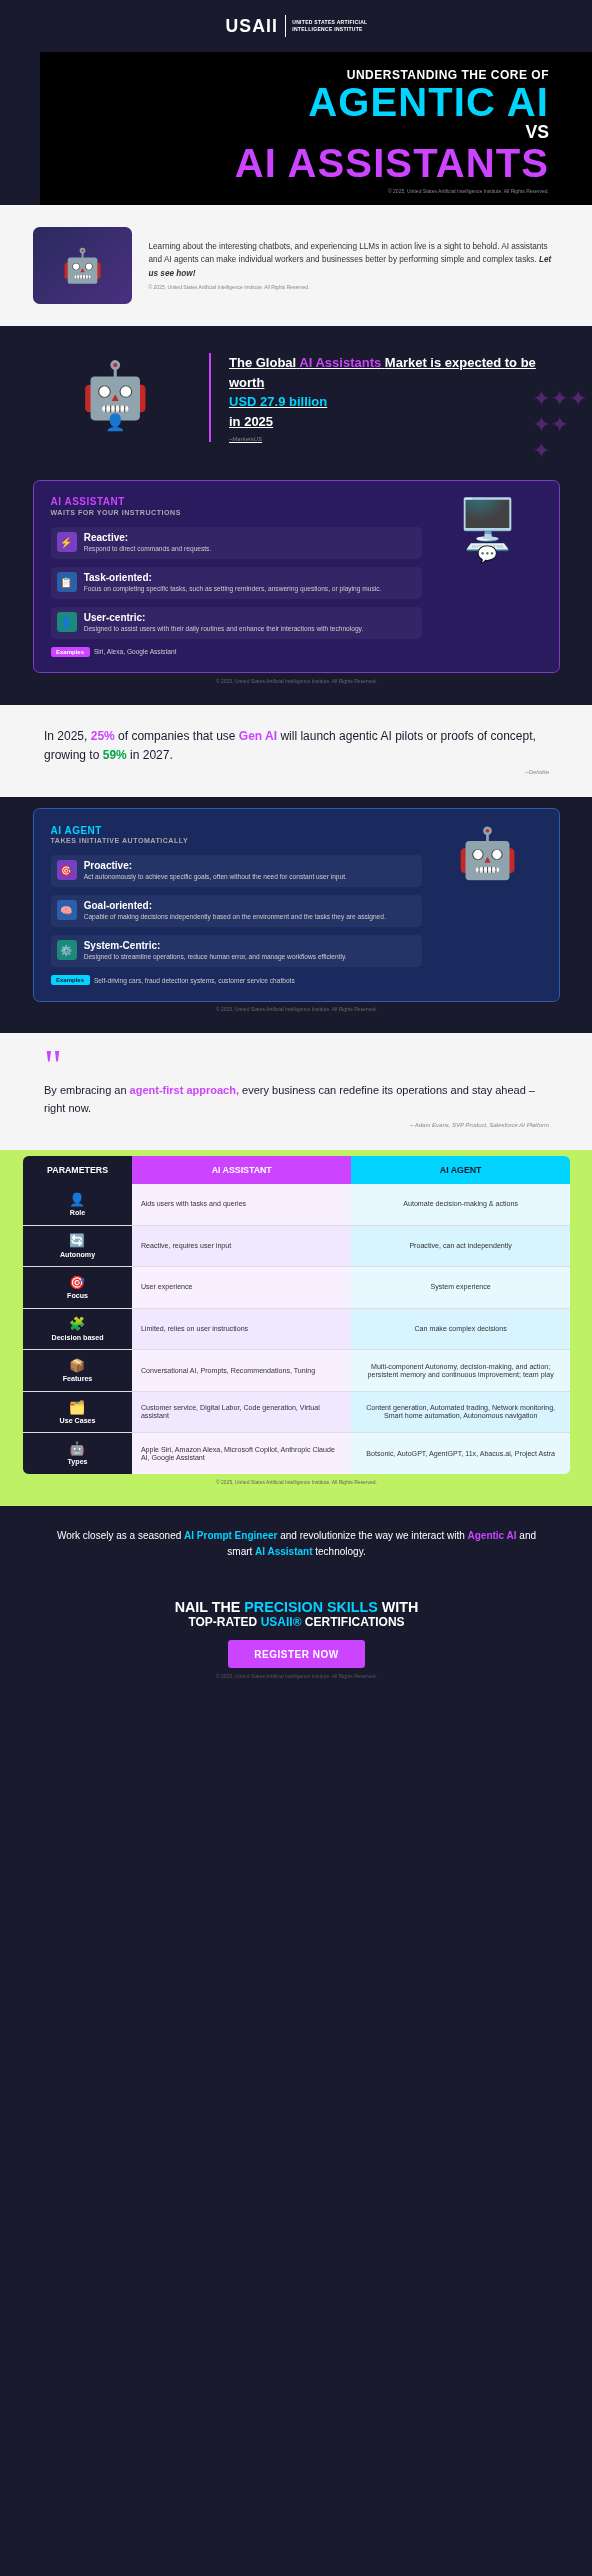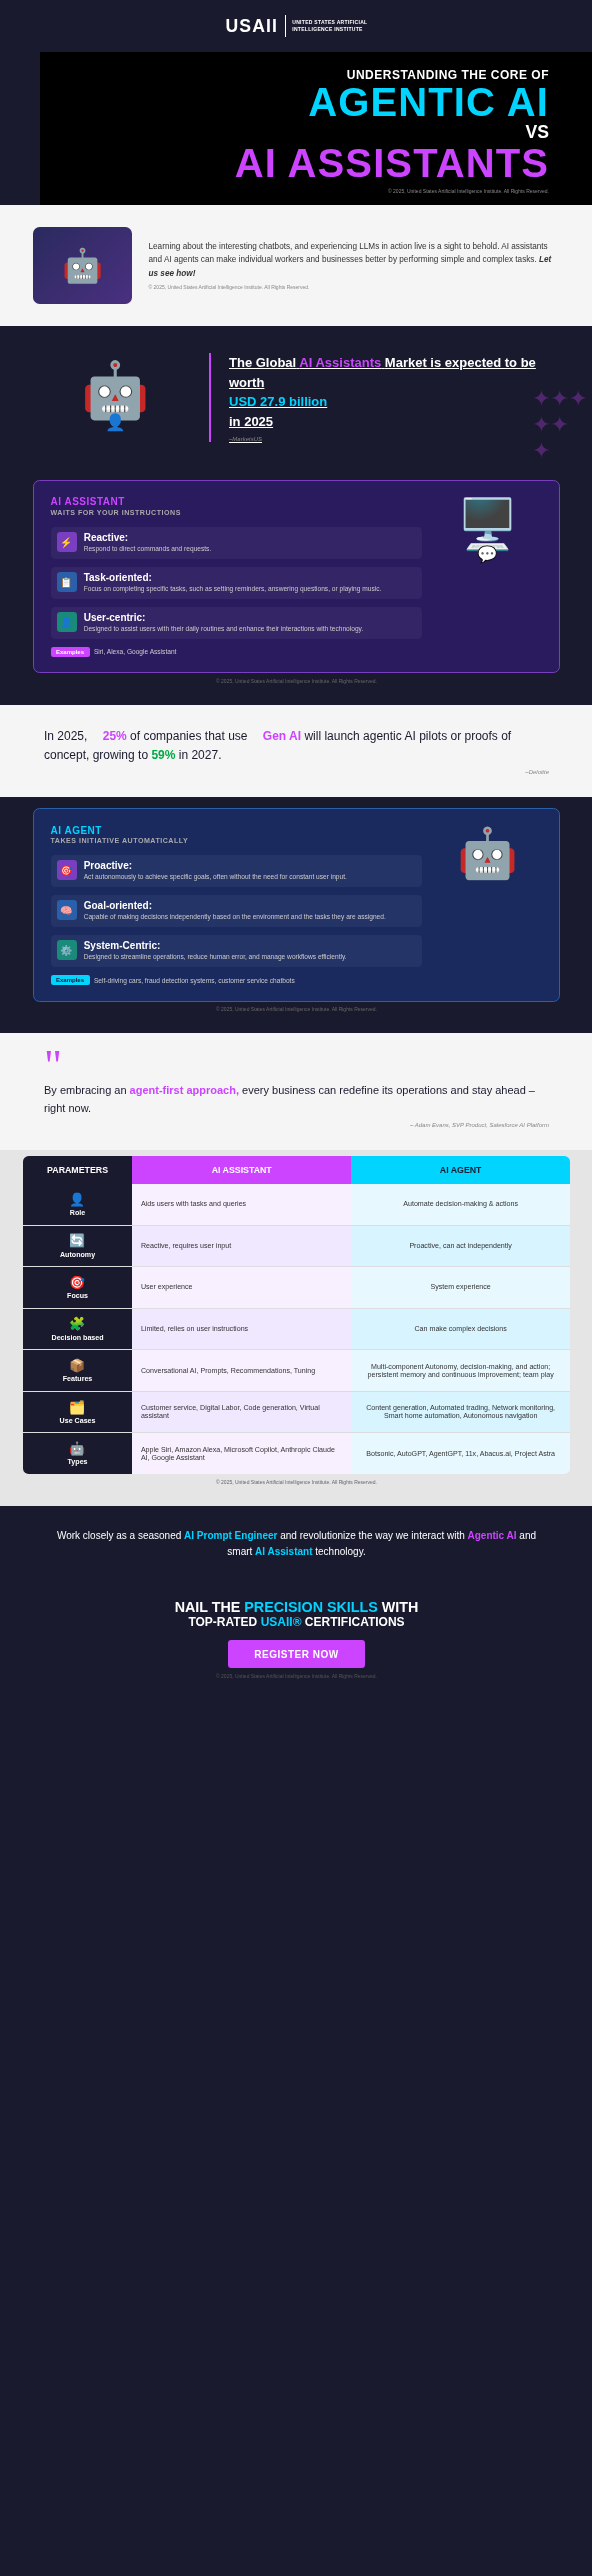--- a/index.html
+++ b/index.html
@@ -288,21 +288,20 @@
     }
     .stat-text {
       font-size: 12px;
       color: #1a1a2e;
       line-height: 1.6;
       font-weight: 500;
     }
     .stat-highlight {
       color: #cc44ff;
       font-weight: 900;
-      margin-left: 12px;
     }
     .stat-green {
       color: #00aa44;
       font-weight: 900;
     }
     .stat-source {
       font-size: 6px;
       color: #888;
       margin-top: 4.4px;
       font-style: italic;
@@ -356,21 +355,21 @@
     .quote-author {
       font-size: 6px;
       color: #888;
       margin-top: 4.4px;
       text-align: right;
       font-style: italic;
     }
 
     
     .table-section {
-      background: #e5e5e5;
+      background: #bef264;
       padding: 5.5px 22px 16.5px;
     }
     .comparison-table {
       width: 100%;
       border-collapse: collapse;
       border-radius: 6.6px;
       overflow: hidden;
       border: 1.1px solid #ddd;
     }
     .comparison-table th {

